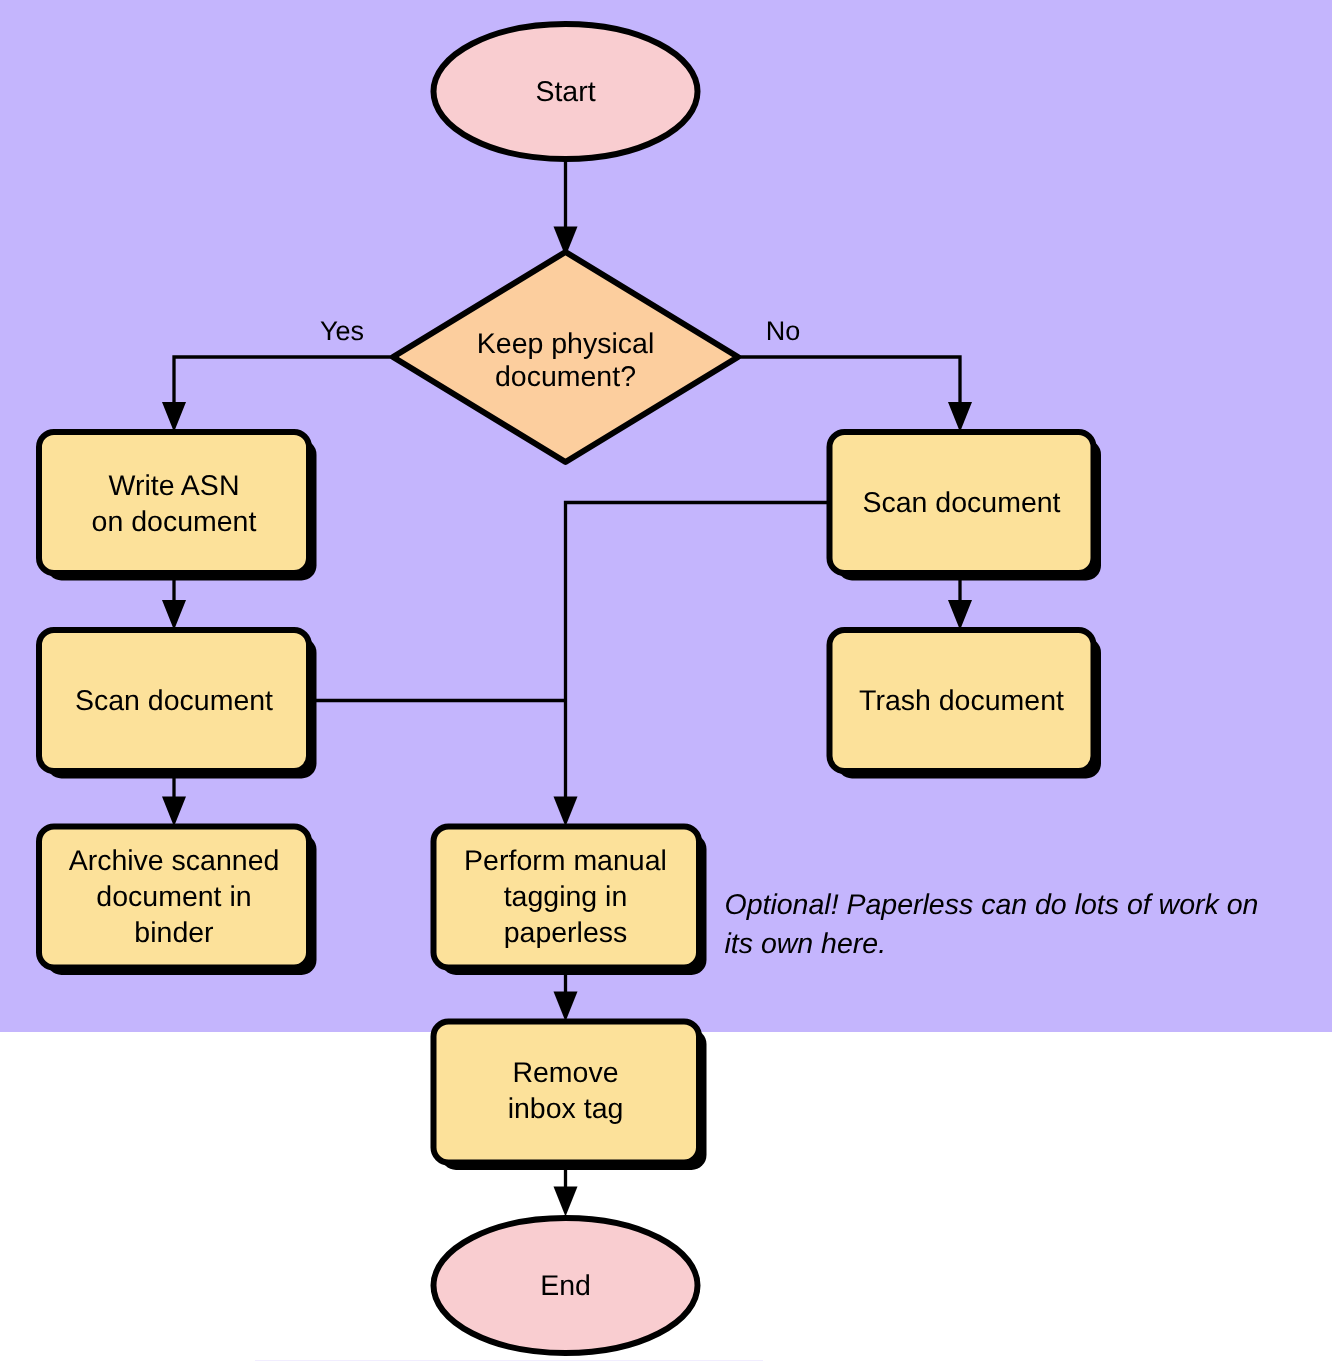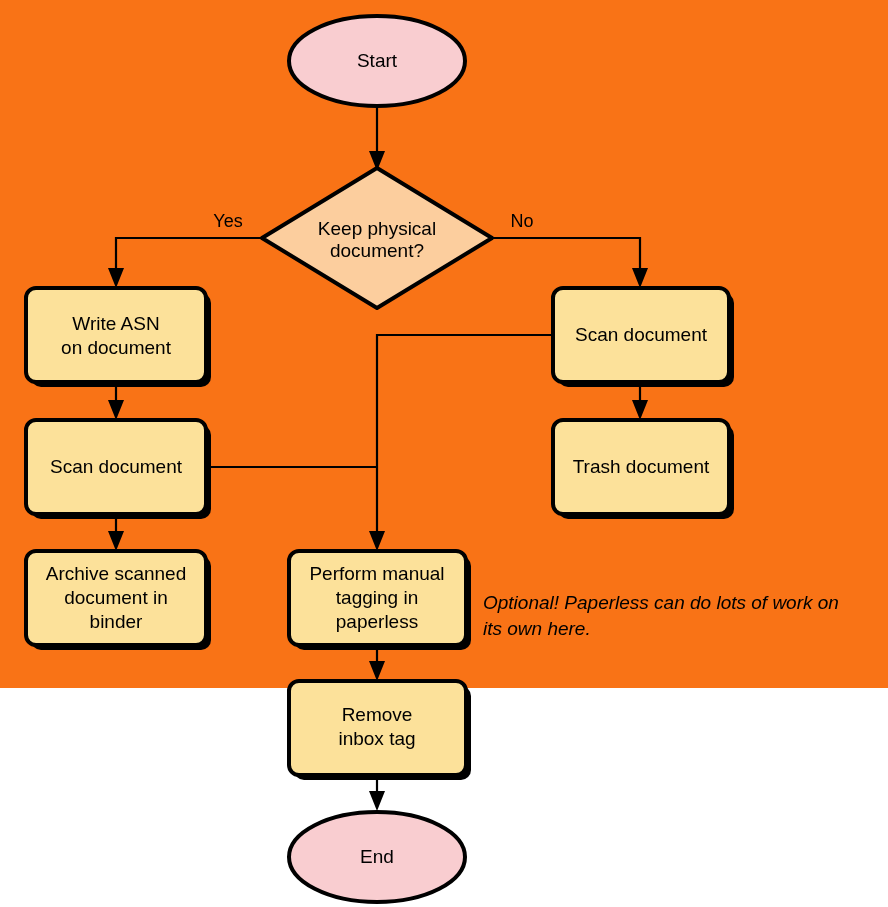--- a/index.html
+++ b/index.html
@@ -10,21 +10,21 @@
   body {
     width: 888px;
     height: 907px;
     font-family: "Liberation Sans", sans-serif;
     overflow: hidden;
   }
   #flowchart-root {
     position: relative;
     width: 888px;
     height: 688px;
-    background: #f97316;
+    background: #c4b5fd;
   }
   svg#flow-svg {
     display: block;
     width: 888px;
     height: 907px;
   }
   .node-shape {
     stroke: #000000;
     stroke-width: 4;
     stroke-linejoin: round;

